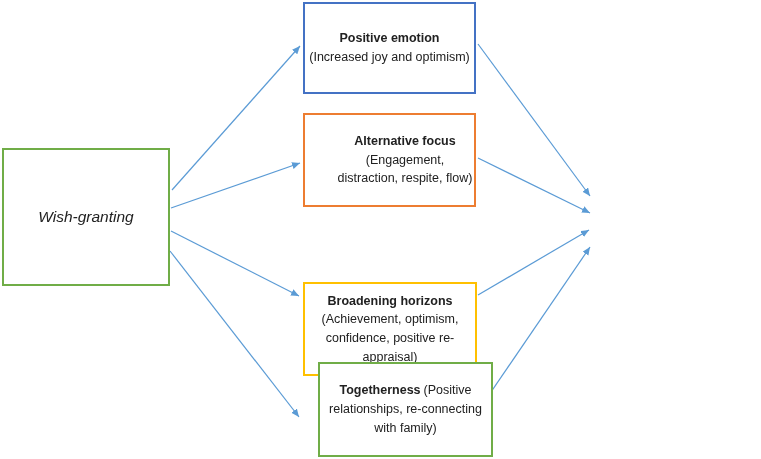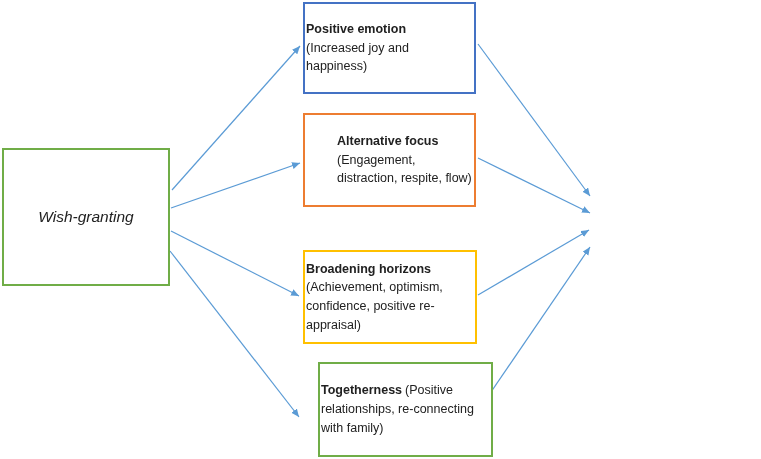--- a/index.html
+++ b/index.html
@@ -19,21 +19,21 @@
     pointer-events: none;
   }
   .node {
     position: absolute;
     box-sizing: border-box;
     border: 2px solid #999;
     background: #ffffff;
     display: flex;
     align-items: center;
     justify-content: center;
-    text-align: left;
+    text-align: center;
   }
   .node-source {
     left: 2px; top: 148px; width: 168px; height: 138px;
     font-size: 15.5px;
   }
   .node-outcome {
     left: 592px; top: 138px; width: 165px; height: 139px;
     font-size: 15.5px;
   }
   .node-mediator {
@@ -71,31 +71,31 @@
     <line x1="478" y1="295" x2="589" y2="230" stroke-width="1.2" marker-end="url(#ah)" stroke="#5B9BD5"></line>
     <line x1="478" y1="411" x2="590" y2="247" stroke-width="1.2" marker-end="url(#ah)" stroke="#5B9BD5"></line>
   </svg>
 
   <div class="node node-source" style="border-color: rgb(112, 173, 71); font-style: italic;">
     <span class="node-label">Wish-granting</span>
   </div>
 
   <div class="node node-mediator node-m1 stacked" style="border-color: rgb(68, 114, 196);">
     <div>
-      <span class="node-title">Positive emotion</span><span class="node-detail">(Increased joy and happiness)</span>
+      <span class="node-title">Positive emotion</span><span class="node-detail">(Increased joy and optimism)</span>
     </div>
   </div>
 
   <div class="node node-mediator node-m2 stacked" style="border-color: rgb(237, 125, 49);">
     <div>
       <span class="node-title">Alternative focus</span><span class="node-detail">(Engagement, distraction, respite, flow)</span>
     </div>
   </div>
 
-  <div class="node node-mediator node-m3 stacked" style="border-color: rgb(255, 192, 0);">
+  <div class="node node-mediator node-m3 stacked" style="border-color: rgb(255, 192, 0); margin-top: 32px;">
     <div>
       <span class="node-title">Broadening horizons</span><span class="node-detail">(Achievement, optimism, confidence, positive re-appraisal)</span>
     </div>
   </div>
 
   <div class="node node-mediator node-m4 flow" style="border-color: rgb(112, 173, 71);">
     <div>
       <span class="node-title">Togetherness</span><span class="node-detail">(Positive relationships, re-connecting with family)</span>
     </div>
   </div>

